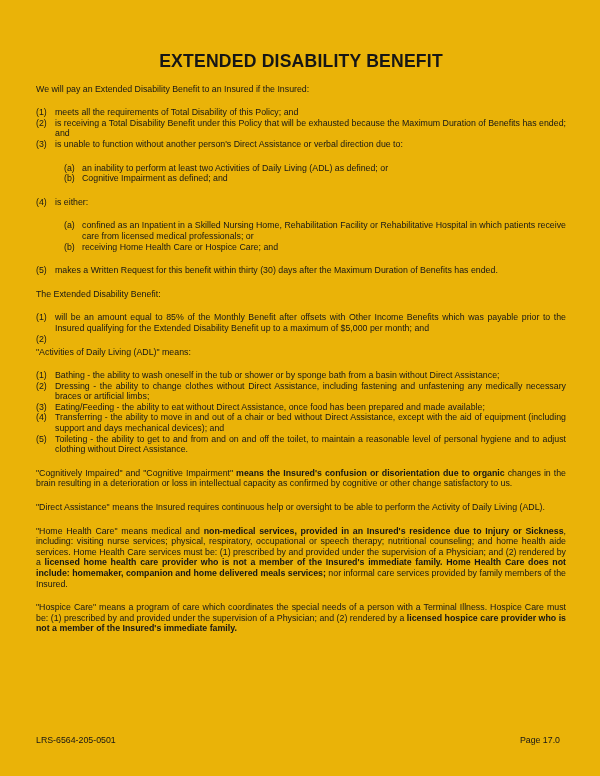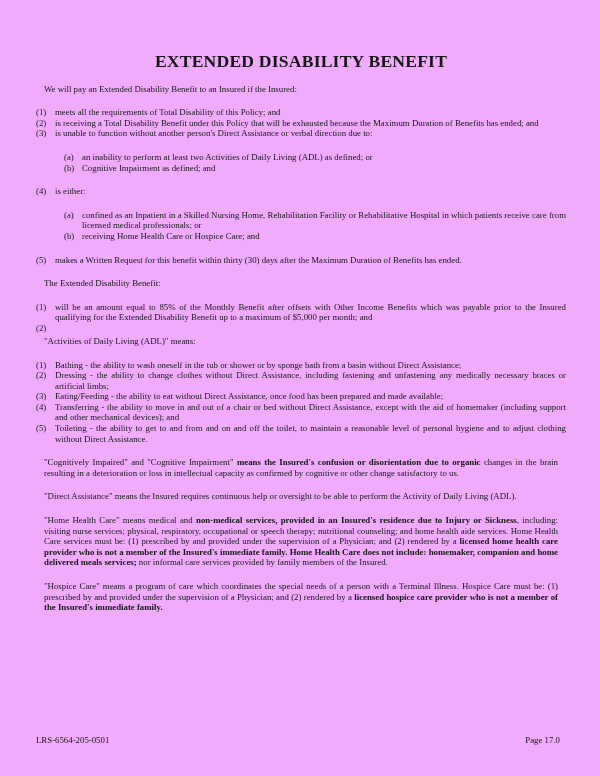--- a/index.html
+++ b/index.html
@@ -1,41 +1,41 @@
 <!DOCTYPE html>
 <html><head>
 <meta charset="utf-8">
 <style>
   html, body { margin: 0; padding: 0; background: #e8e8e8; }
   .page {
     position: relative;
     width: 600px;
     height: 776px;
     margin: 0 auto;
-    background: #f0abfc;
-    font-family: Liberation Serif, serif;
+    background: #eab308;
+    font-family: Liberation Sans, sans-serif;
     font-size: 8.8px;
     line-height: 10.6px;
     color: #161616;
     overflow: hidden;
   }
   .content {
     position: absolute;
     top: 56px;
     left: 36px;
     right: 34px;
   }
   .doc-title {
     text-align: center;
     font-weight: bold;
     margin: 0 0 17px 0;
     letter-spacing: 0.2px;
   }
   .group { margin: 0 0 13px 0; }
-  .para { margin: 8px; text-align: justify; }
+  .para { margin: 0; text-align: justify; }
   .li {
     position: relative;
     padding-left: 19px;
     text-align: justify;
   }
   .li .marker {
     position: absolute;
     left: 0;
     top: 0;
   }
@@ -90,21 +90,21 @@
           <div class="li indent-1"><span class="marker">(1)</span><span><span>will be an amount equal to 85% of the Monthly Benefit after offsets with Other Income Benefits which was payable prior to the Insured qualifying for the Extended Disability Benefit up to a maximum of $5,000 per month; and</span></span></div>
           <div class="li indent-1"><span class="marker">(2)</span></div>
         </div>
         <div class="group">
           <p class="para"><span>"Activities of Daily Living (ADL)" means:</span></p>
         </div>
         <div class="group">
           <div class="li indent-1"><span class="marker">(1)</span><span><span>Bathing - the ability to wash oneself in the tub or shower or by sponge bath from a basin without Direct Assistance;</span></span></div>
           <div class="li indent-1"><span class="marker">(2)</span><span><span>Dressing - the ability to change clothes without Direct Assistance, including fastening and unfastening any medically necessary braces or artificial limbs;</span></span></div>
           <div class="li indent-1"><span class="marker">(3)</span><span><span>Eating/Feeding - the ability to eat without Direct Assistance, once food has been prepared and made available;</span></span></div>
-          <div class="li indent-1"><span class="marker">(4)</span><span><span>Transferring - the ability to move in and out of a chair or bed without Direct Assistance, except with the aid of homemaker (including support and other mechanical devices); and</span></span></div>
+          <div class="li indent-1"><span class="marker">(4)</span><span><span>Transferring - the ability to move in and out of a chair or bed without Direct Assistance, except with the aid of equipment (including support and days mechanical devices); and</span></span></div>
           <div class="li indent-1"><span class="marker">(5)</span><span><span>Toileting - the ability to get to and from and on and off the toilet, to maintain a reasonable level of personal hygiene and to adjust clothing without Direct Assistance.</span></span></div>
         </div>
         <div class="group">
           <p class="para"><span>"Cognitively Impaired" and "Cognitive Impairment" </span><span class="b">means the Insured's confusion or disorientation due to organic</span><span> changes in the brain resulting in a deterioration or loss in intellectual capacity as confirmed by cognitive or other change satisfactory to us.</span></p>
         </div>
         <div class="group">
           <p class="para"><span>"Direct Assistance" means the Insured requires continuous help or oversight to be able to perform the Activity of Daily Living (ADL).</span></p>
         </div>
         <div class="group">
           <p class="para"><span>"Home Health Care" means medical and </span><span class="b">non-medical services, provided in an Insured's residence due to Injury or Sickness</span><span>, including: visiting nurse services; physical, respiratory, occupational or speech therapy; nutritional counseling; and home health aide services.  Home Health Care services must be:  (1) prescribed by and provided under the supervision of a Physician; and (2) rendered by a </span><span class="b">licensed home health care provider who is not a member of the Insured's immediate family.  Home Health Care does not include:  homemaker, companion and home delivered meals services;</span><span> nor informal care services provided by family members of the Insured.</span></p>

